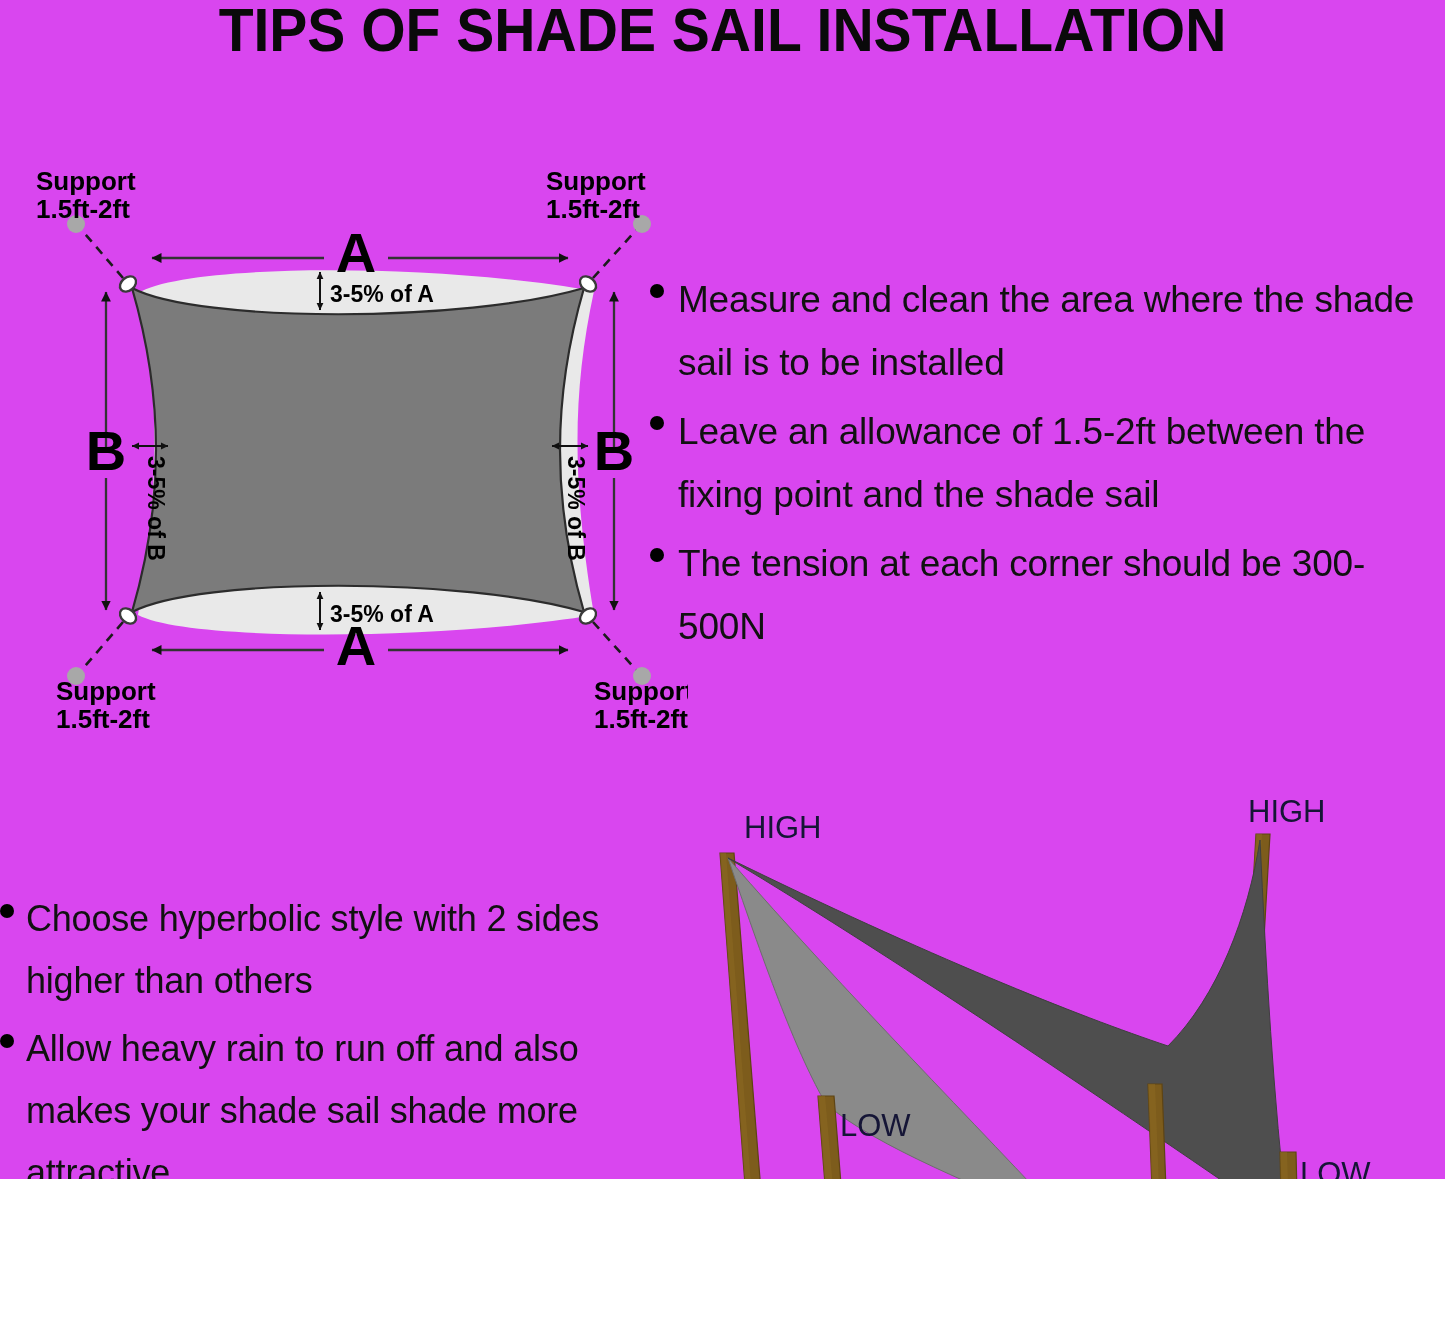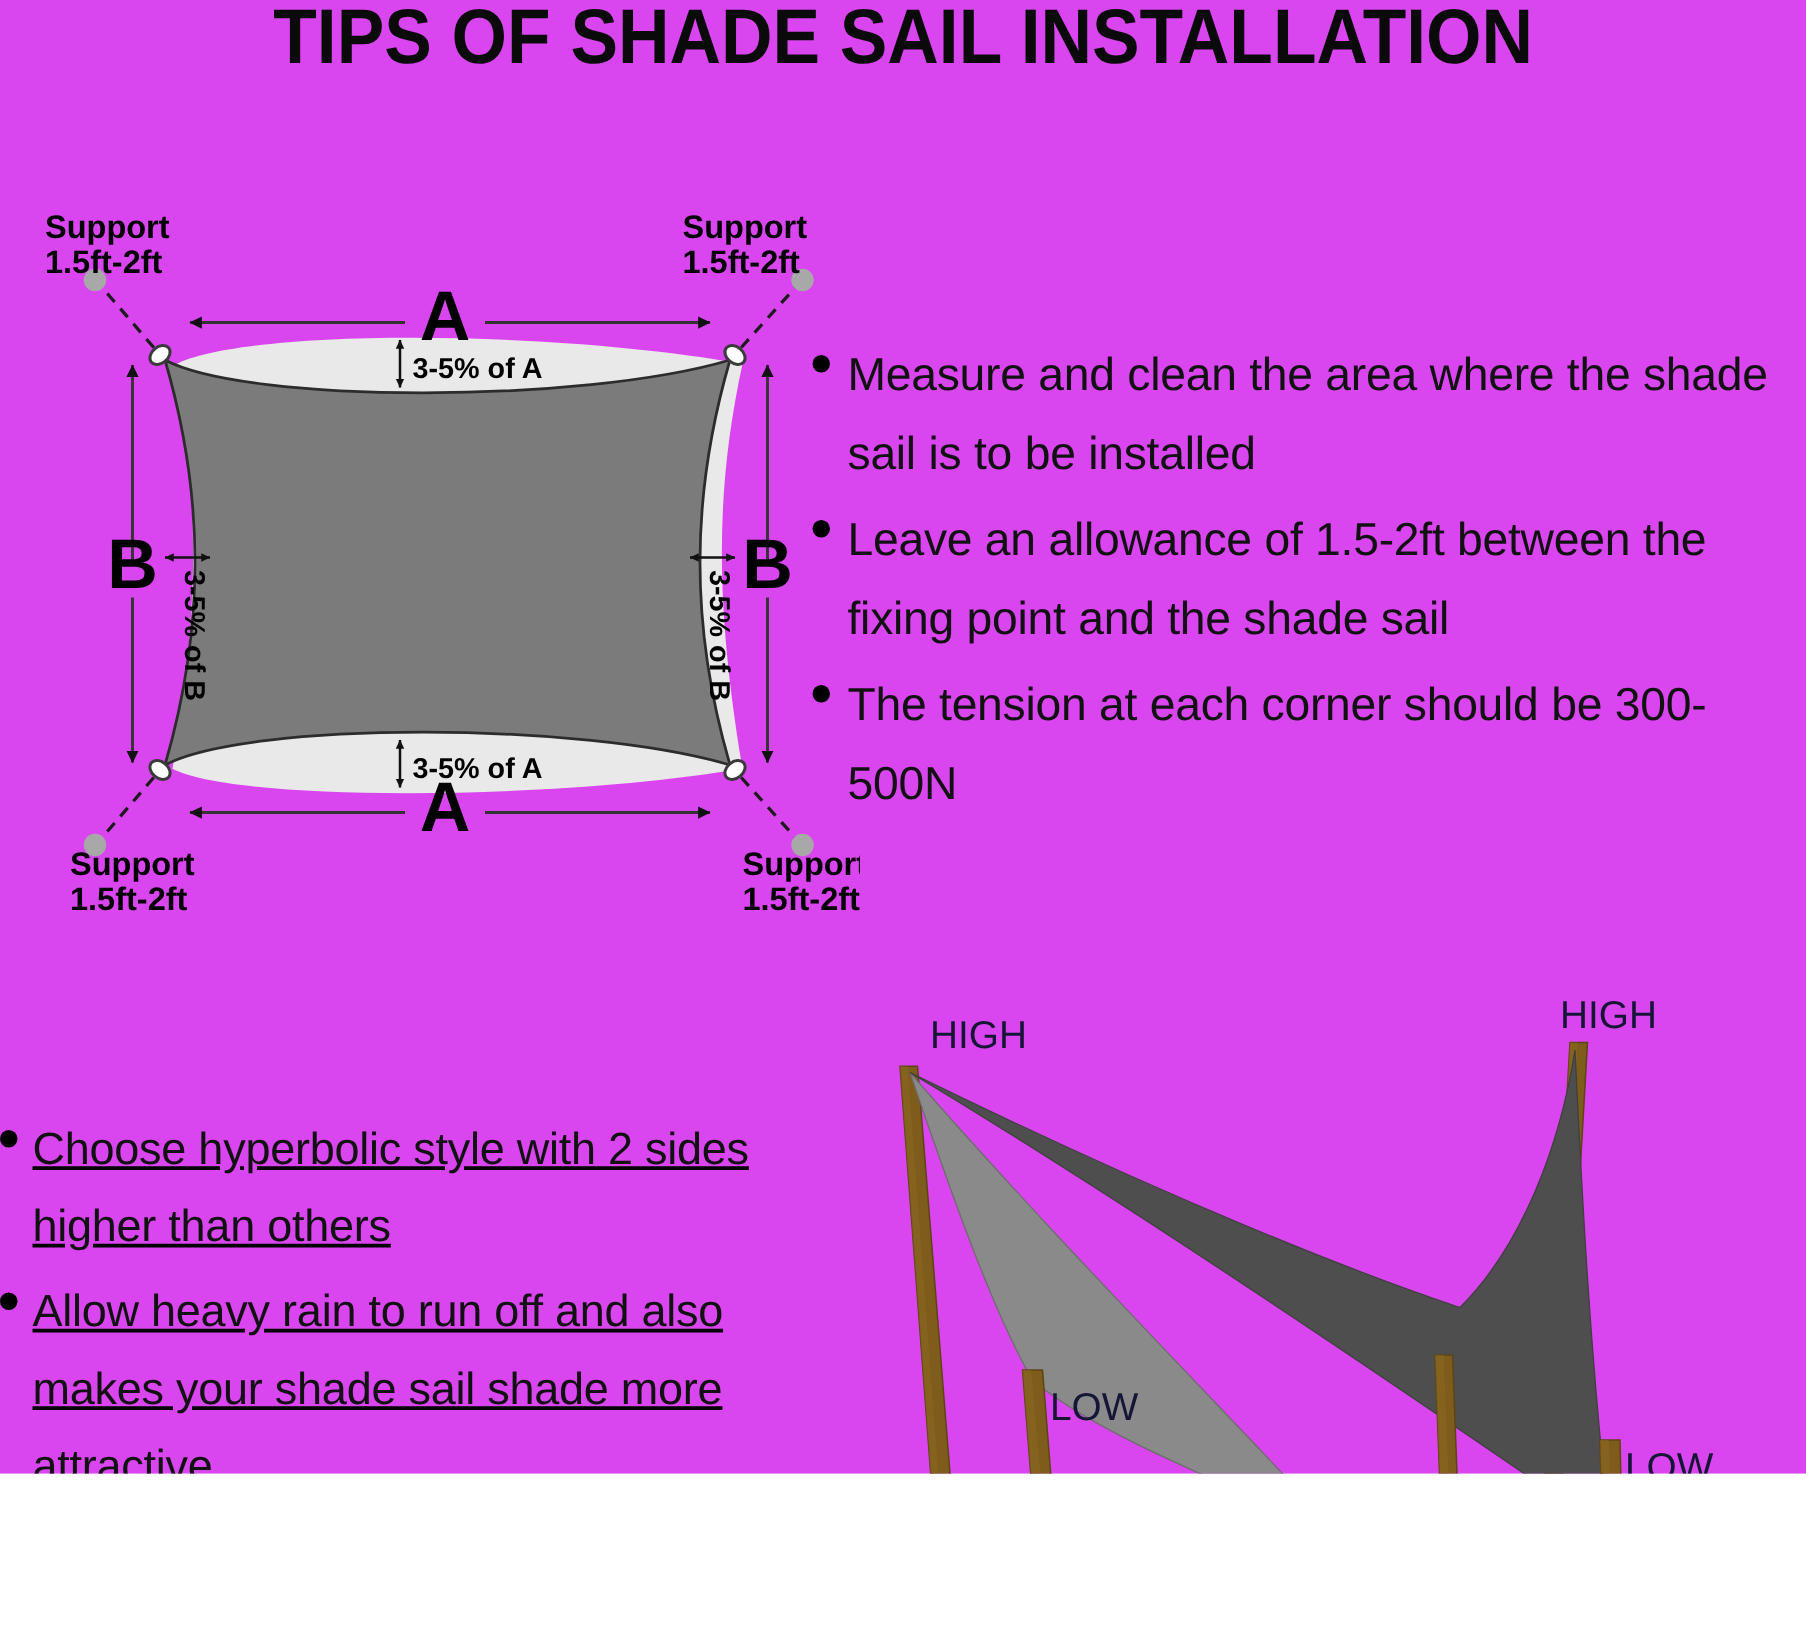--- a/index.html
+++ b/index.html
@@ -57,21 +57,20 @@
     position: absolute;
     left: 650px;
     top: 268px;
     width: 800px;
   }
   #bottom-bullets {
     position: absolute;
     left: 0px;
     top: 888px;
     width: 620px;
-    text-decoration: underline;
   }
   .bullet-row {
     display: flex;
     align-items: flex-start;
     margin-bottom: 6px;
   }
   .bullet-dot {
     flex: 0 0 auto;
     width: 14px;
     height: 14px;

